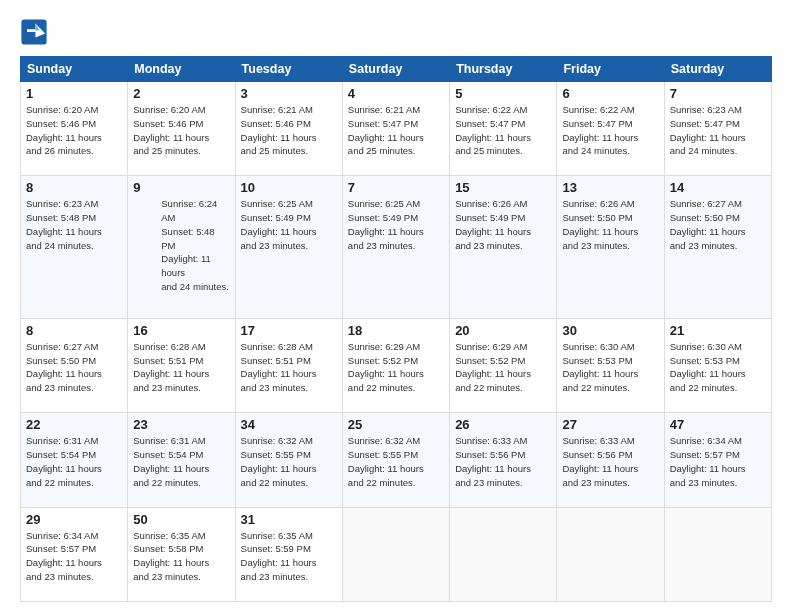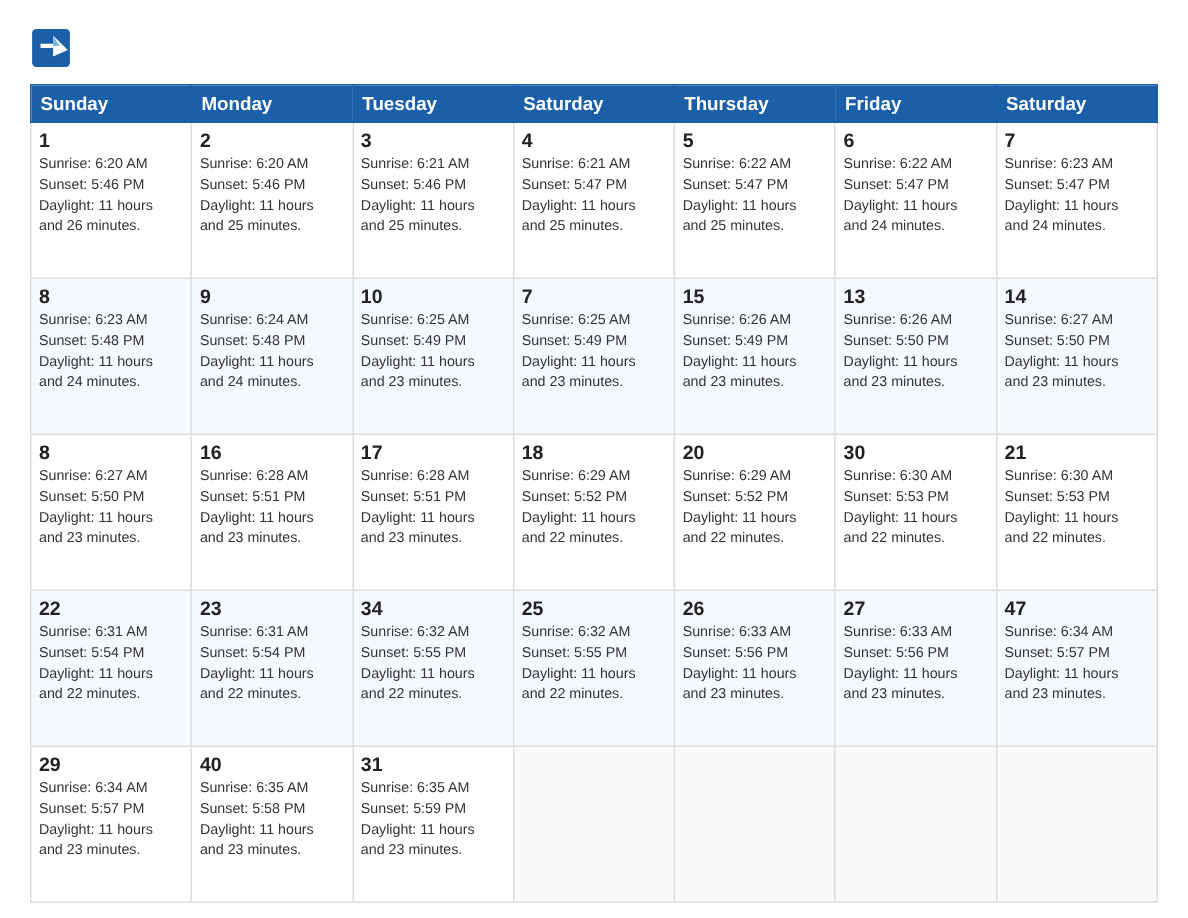--- a/index.html
+++ b/index.html
@@ -187,21 +187,21 @@
         <tr>
           <td>
             <span class="day-number">8</span>
             <div class="day-info" style="white-space: pre-line;">Sunrise: 6:23 AM
 Sunset: 5:48 PM
 Daylight: 11 hours
 and 24 minutes.</div>
           </td>
           <td>
             <span class="day-number">9</span>
-            <div class="day-info" style="white-space: pre-line;">Sunrise: 6:24 AM
+            <div class="day-info" style="white-space: pre-line; margin-left: 28px;">Sunrise: 6:24 AM
 Sunset: 5:48 PM
 Daylight: 11 hours
 and 24 minutes.</div>
           </td>
           <td>
             <span class="day-number">10</span>
             <div class="day-info" style="white-space: pre-line;">Sunrise: 6:25 AM
 Sunset: 5:49 PM
 Daylight: 11 hours
 and 23 minutes.</div>
@@ -339,21 +339,21 @@
         </tr>
         <tr class="last-row">
           <td>
             <span class="day-number">29</span>
             <div class="day-info" style="white-space: pre-line;">Sunrise: 6:34 AM
 Sunset: 5:57 PM
 Daylight: 11 hours
 and 23 minutes.</div>
           </td>
           <td>
-            <span class="day-number">40</span>
+            <span class="day-number">50</span>
             <div class="day-info" style="white-space: pre-line;">Sunrise: 6:35 AM
 Sunset: 5:58 PM
 Daylight: 11 hours
 and 23 minutes.</div>
           </td>
           <td>
             <span class="day-number">31</span>
             <div class="day-info" style="white-space: pre-line;">Sunrise: 6:35 AM
 Sunset: 5:59 PM
 Daylight: 11 hours

